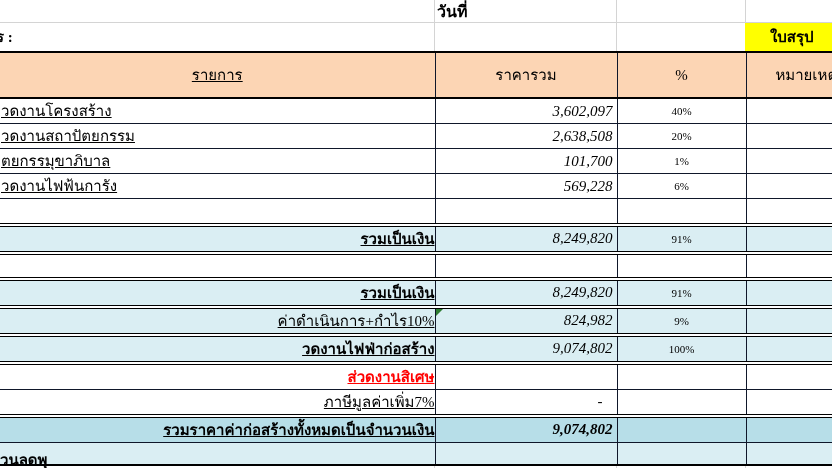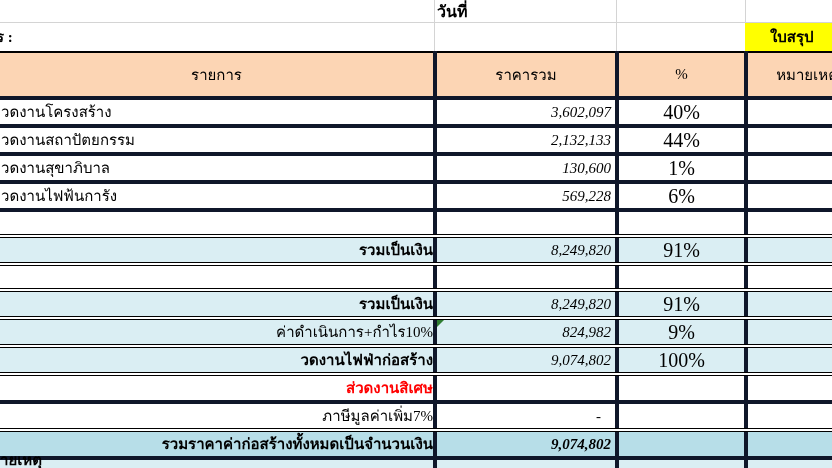--- a/index.html
+++ b/index.html
@@ -29,37 +29,37 @@
   .gridline { position:absolute; background:#d4d4d4; }
   .gl-h { height:1px; }
   .gl-v { width:1px; }
   
   table.cost {
     position:absolute; left:0; top:51px;
     border-collapse:collapse; table-layout:fixed; width:866px;
     font-size:15px;
   }
   table.cost th, table.cost td {
-    border:4px solid #0f172a; overflow:hidden; white-space:nowrap;
+    border:1px solid #0f172a; overflow:hidden; white-space:nowrap;
     vertical-align:middle;
   }
-  table.cost th:first-child, table.cost td:first-child { border-left:none; }
+  table.cost th:first-child, table.cost td:first-child { border-left:none;text-decoration:underline; }
   table.cost th:last-child,  table.cost td:last-child  { border-right:none; }
   tr.head-row th {
     height:46px; background:var(--header-bg,#FCD5B4);
     font-weight:normal; text-align:center;
     border-top:2px solid #000; border-bottom:2px solid #000;
   }
   tbody tr { height:25px; }
   tr.blank { height:26px; }
   tr.grand { height:26px; }
   tr.blank-blue { height:23px; }
   .c-label  { text-align:right; }
   .c-amount { text-align:right; padding-right:4px;font-style:italic; }
-  .c-pct    { text-align:center; font-size:20px; }
+  .c-pct    { text-align:center; font-size:11px; }
   tr.item .c-label { text-align:left; padding-left:1px; }
   tr.subtotal td, tr.subtotal-light td, tr.blank-blue td { background:var(--subtotal-bg,#DAEEF3); }
   tr.subtotal .c-label { font-weight:bold; }
   tr.discount .c-label { font-weight:bold; color:var(--discount-red,#FF0000); }
   tr.vat .c-amount { padding-right:14px; }
   tr.grand td { background:var(--grand-bg,#B7DEE8); font-weight:bold; }
   tr.dbl-top td    { border-top:4px double #000; }
   tr.dbl-bottom td { border-bottom:4px double #000; }
   tr.last td { border-bottom:2px solid #000; }
   td.c-amount { position:relative; }
@@ -108,27 +108,27 @@
     </thead>
     <tbody>
         <tr class="item">
           <td class="c-label">วดงานโครงสร้าง</td>
           <td class="c-amount">3,602,097</td>
           <td class="c-pct">40%</td>
           <td class="c-note"></td>
         </tr>
         <tr class="item">
           <td class="c-label">วดงานสถาปัตยกรรม</td>
-          <td class="c-amount">2,132,133</td>
-          <td class="c-pct">44%</td>
-          <td class="c-note"></td>
-        </tr>
-        <tr class="item">
-          <td class="c-label">วดงานสุขาภิบาล</td>
-          <td class="c-amount">130,600</td>
+          <td class="c-amount">2,638,508</td>
+          <td class="c-pct">20%</td>
+          <td class="c-note"></td>
+        </tr>
+        <tr class="item">
+          <td class="c-label">ตยกรรมุขาภิบาล</td>
+          <td class="c-amount">101,700</td>
           <td class="c-pct">1%</td>
           <td class="c-note"></td>
         </tr>
         <tr class="item">
           <td class="c-label">วดงานไฟฟ้นการัง</td>
           <td class="c-amount">569,228</td>
           <td class="c-pct">6%</td>
           <td class="c-note"></td>
         </tr>
         <tr class="blank">
@@ -187,15 +187,15 @@
         </tr>
         <tr class="blank-blue last">
           <td class="c-label"></td>
           <td class="c-amount"></td>
           <td class="c-pct"></td>
           <td class="c-note"></td>
         </tr>
       </tbody>
   </table>
 
-  <div class="footer-note">ายเหตุ</div>
+  <div class="footer-note">วนลดพุ</div>
 
 </div>
 
 </body></html>

